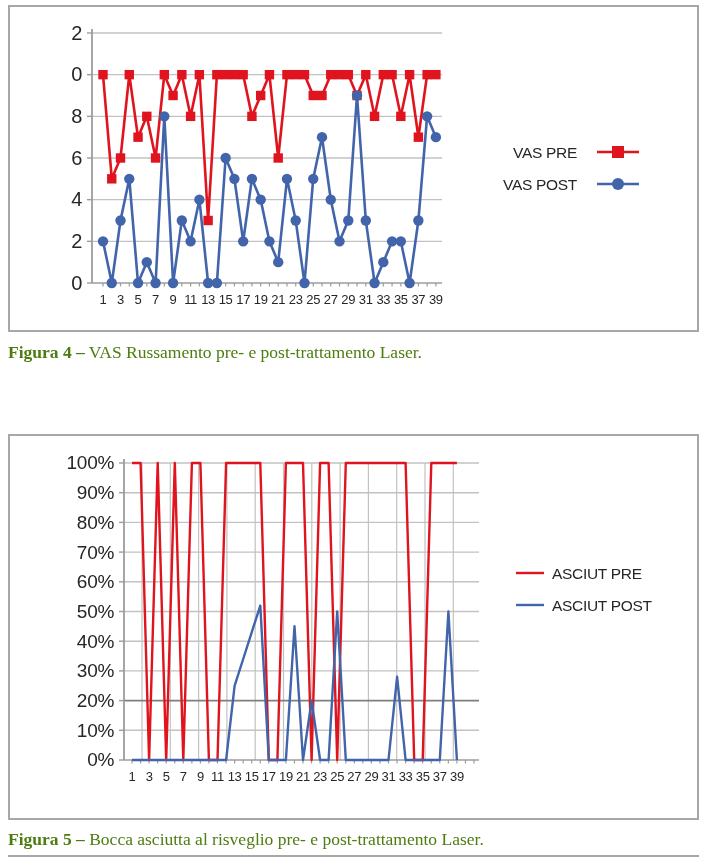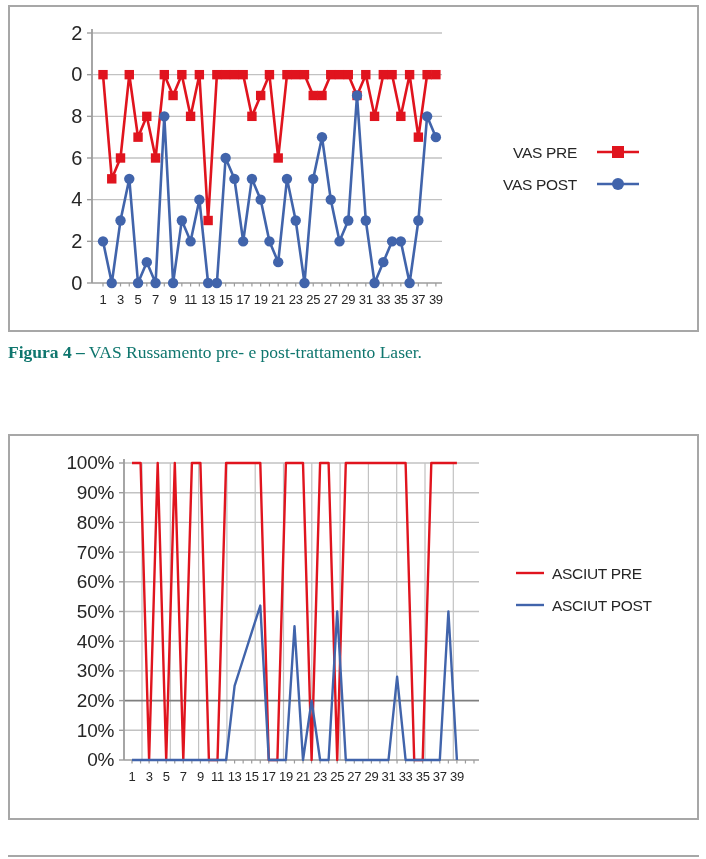--- a/index.html
+++ b/index.html
@@ -2,21 +2,21 @@
 <html><head>
 <meta charset="utf-8">
 <style>
   html,body{margin:0;padding:0;background:#ffffff;}
   .page{position:relative;width:706px;height:859px;background:#ffffff;overflow:hidden;
         font-family:"Liberation Sans",sans-serif;}
   .figure-frame{position:absolute;left:8px;width:691px;background:#ffffff;
                 border:2px solid #a7a7a7;box-sizing:border-box;}
   #fig4-frame{top:5px;height:327px;}
   #fig5-frame{top:434px;height:386px;text-align:center;}
-  .caption{position:absolute;left:8px;color:#0f766e;font-family:"Liberation Serif",serif;
+  .caption{position:absolute;left:8px;color:#4d7c0f;font-family:"Liberation Serif",serif;
            font-size:17.5px;white-space:nowrap;}
   #caption-4{top:342px;}
   #caption-5{top:829px;}
   .caption b{font-weight:bold;}
   svg{display:block;}
   svg text{font-family:"Liberation Sans",sans-serif;fill:#262626;letter-spacing:-0.3px;}
   .next-figure-edge{position:absolute;left:8px;top:855px;width:691px;height:4px;
                     border-top:2px solid #a7a7a7;}
 </style>
 </head>
@@ -309,15 +309,16 @@
         <text x="446.90000000000003" y="345" text-anchor="middle" font-size="13">39</text>
         <polyline points="122.0,27.0 130.6,27.0 139.1,324.0 147.7,27.0 156.2,324.0 164.8,27.0 173.3,324.0 181.9,27.0 190.4,27.0 198.9,324.0 207.5,324.0 216.1,27.0 224.6,27.0 233.2,27.0 241.7,27.0 250.3,27.0 258.8,324.0 267.4,324.0 275.9,27.0 284.5,27.0 293.0,27.0 301.6,324.0 310.1,27.0 318.6,27.0 327.2,324.0 335.8,27.0 344.3,27.0 352.9,27.0 361.4,27.0 370.0,27.0 378.5,27.0 387.1,27.0 395.6,27.0 404.2,324.0 412.7,324.0 421.3,27.0 429.8,27.0 438.4,27.0 446.9,27.0" fill="none" stroke="#e0141e" stroke-width="2.4" stroke-linejoin="round"></polyline>
         <polyline points="122.0,324.0 130.6,324.0 139.1,324.0 147.7,324.0 156.2,324.0 164.8,324.0 173.3,324.0 181.9,324.0 190.4,324.0 198.9,324.0 207.5,324.0 216.1,324.0 224.6,249.8 233.2,223.0 241.7,196.3 250.3,169.6 258.8,324.0 267.4,324.0 275.9,324.0 284.5,190.3 293.0,324.0 301.6,264.6 310.1,324.0 318.6,324.0 327.2,175.5 335.8,324.0 344.3,324.0 352.9,324.0 361.4,324.0 370.0,324.0 378.5,324.0 387.1,240.8 395.6,324.0 404.2,324.0 412.7,324.0 421.3,324.0 429.8,324.0 438.4,175.5 446.9,324.0" fill="none" stroke="#4164ab" stroke-width="2.4" stroke-linejoin="round"></polyline>
         <line x1="506" y1="137" x2="534" y2="137" stroke="#e0141e" stroke-width="2.4"></line>
         <text x="542" y="142.5" text-anchor="start" font-size="15.5">ASCIUT PRE</text>
         <line x1="506" y1="169" x2="534" y2="169" stroke="#4164ab" stroke-width="2.4"></line>
         <text x="542" y="174.5" text-anchor="start" font-size="15.5">ASCIUT POST</text>
       </svg>
   </div>
 
+  <div class="caption" id="caption-5"><b>Figura 5 –</b><span> Bocca asciutta al risveglio pre- e post-trattamento Laser.</span></div>
 
   <div class="next-figure-edge"></div>
 </div>
 
 </body></html>

